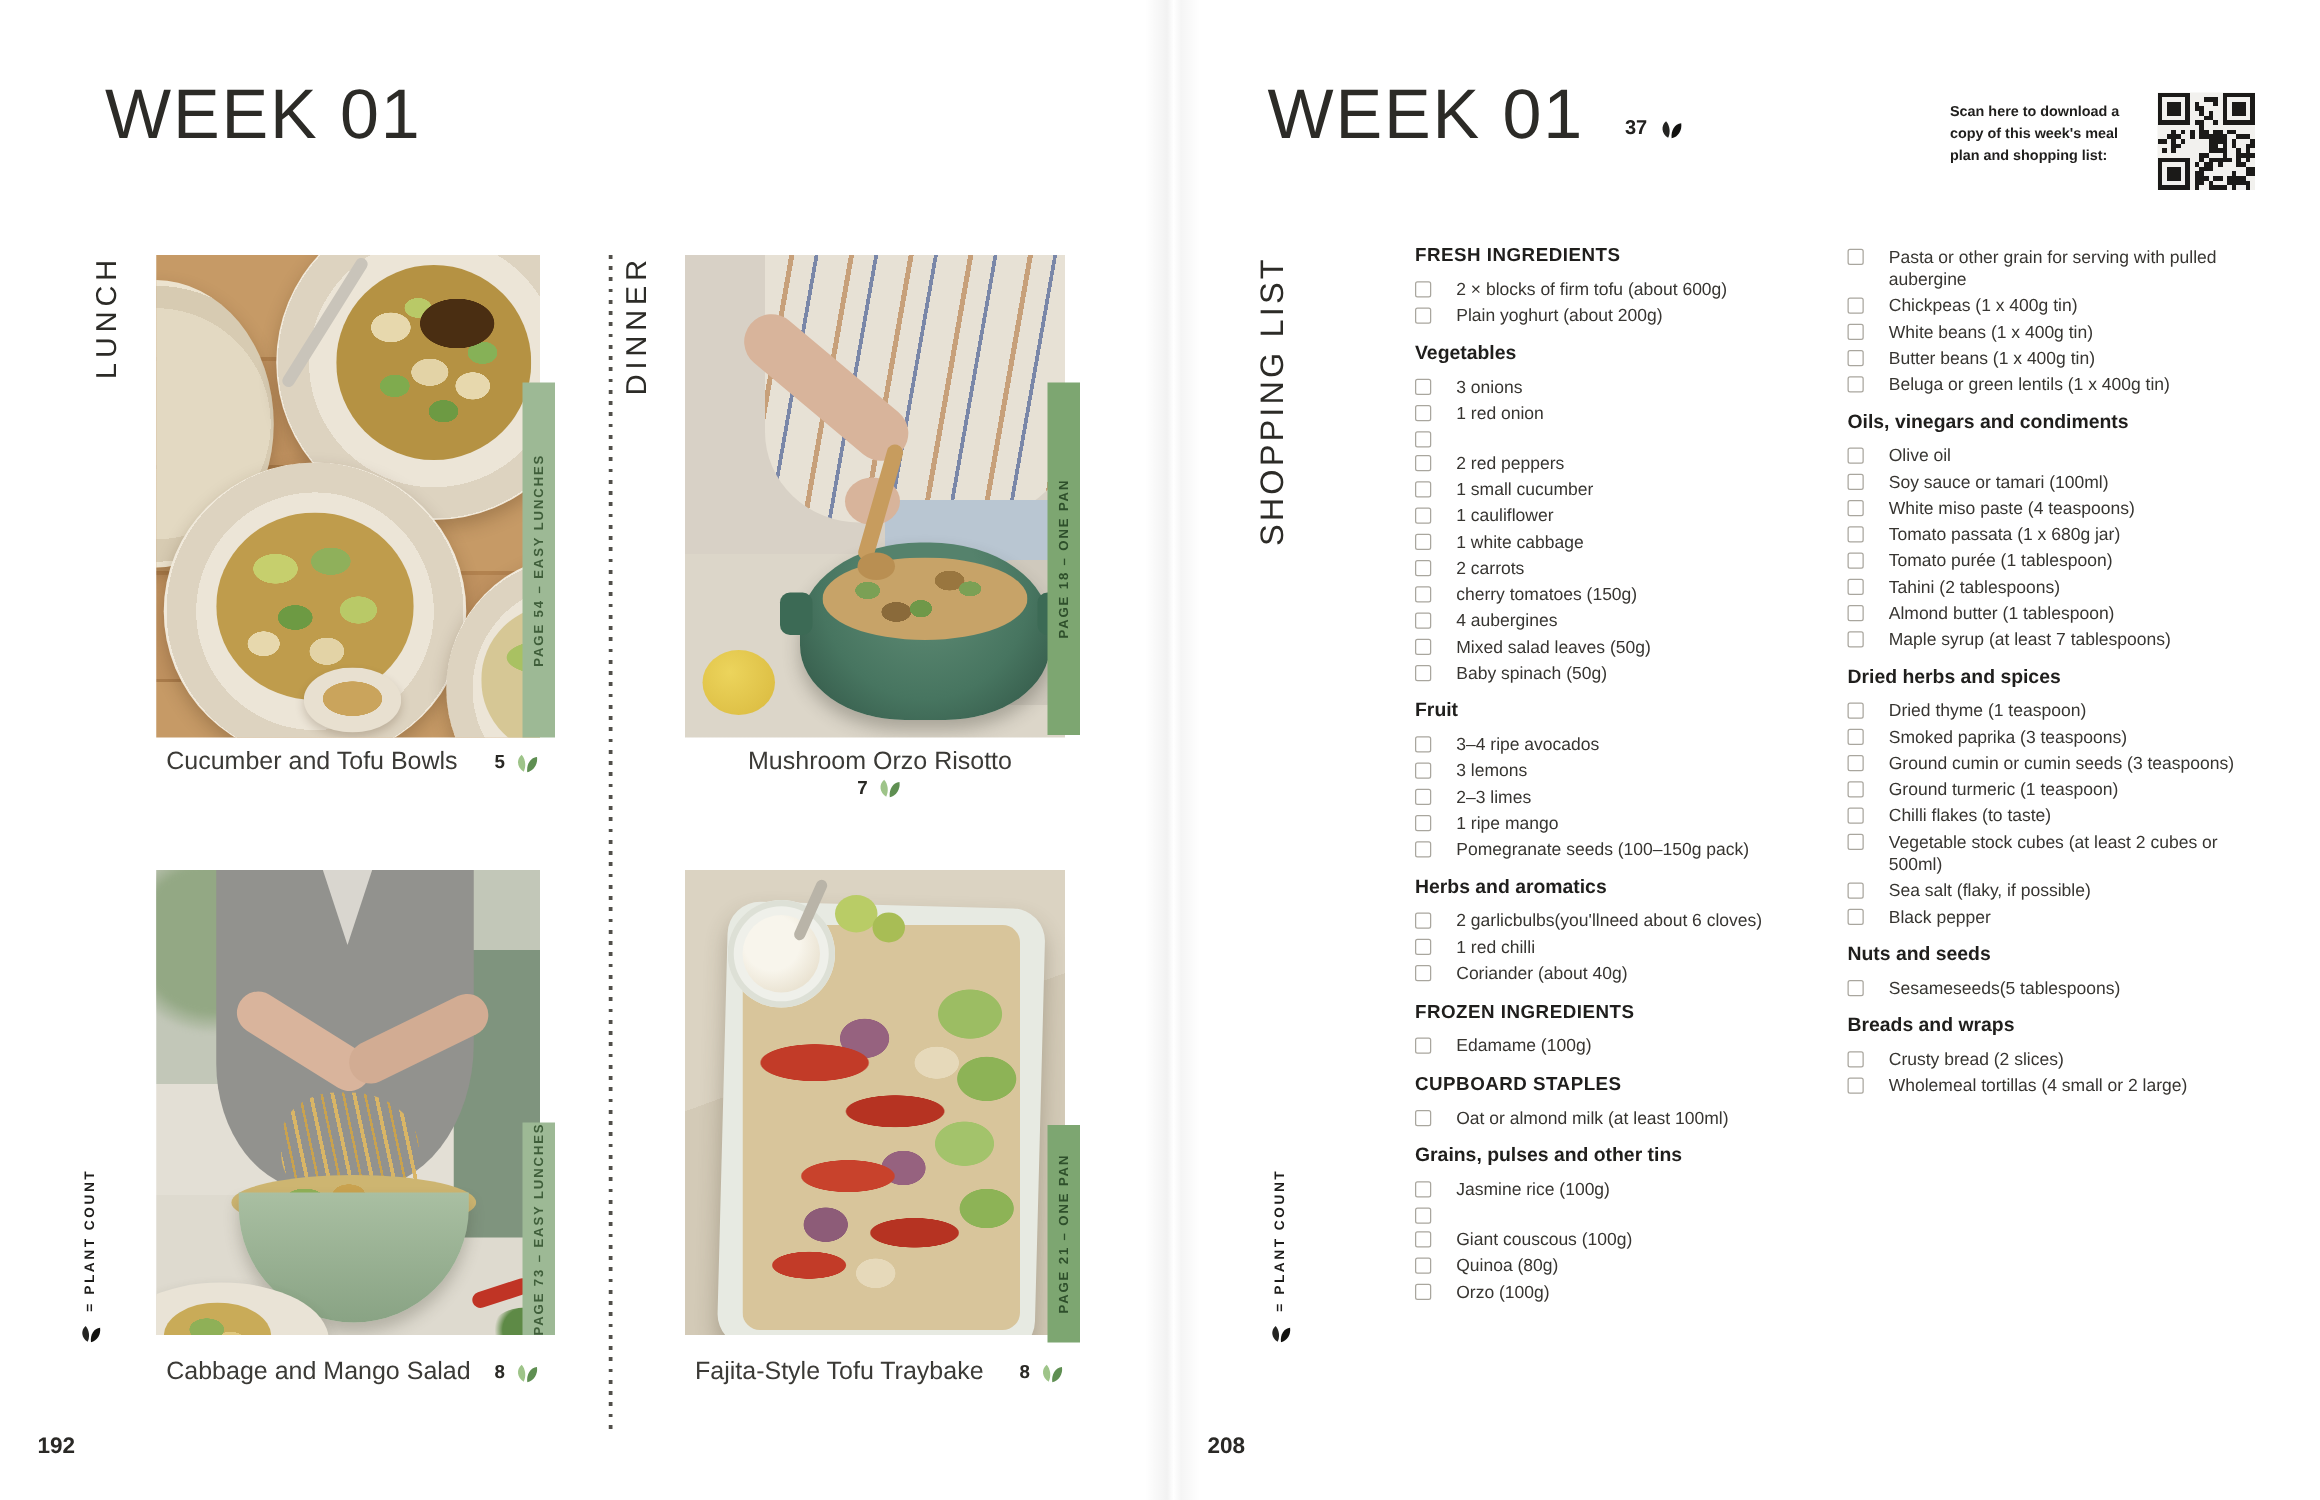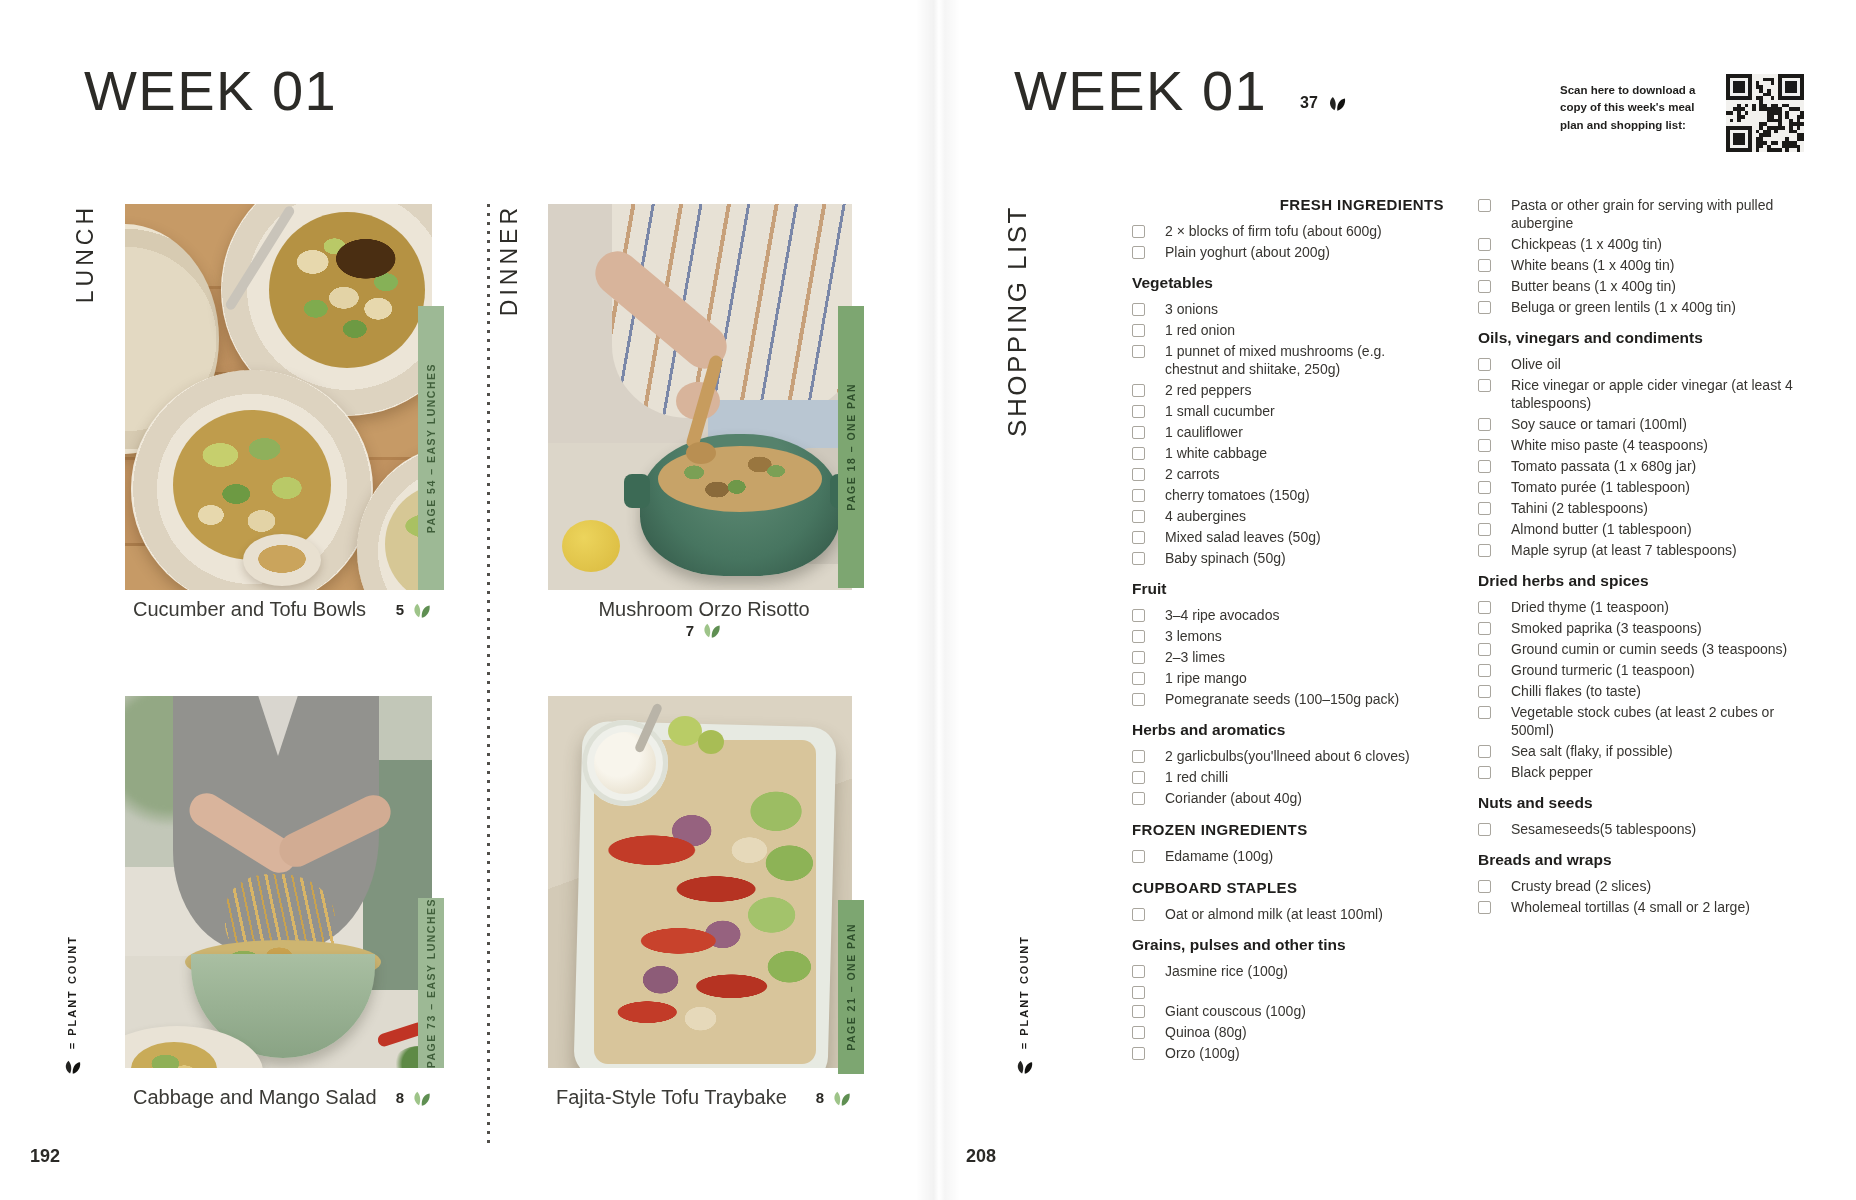--- a/index.html
+++ b/index.html
@@ -50,21 +50,21 @@
   .total b{font-size:16px;color:#22211f;}
   .scan-note{width:158px;font-size:11.5px;font-weight:bold;line-height:1.5;color:#1f1e1c;}
 
   .shop-label{font-size:26px;letter-spacing:2.5px;color:#2c2b27;}
 
   
   .sl-col{position:absolute;top:196px;}
   .sl-heading{font-weight:bold;color:#1f1e1c;}
   .sl-heading.caps{font-size:15px;letter-spacing:.4px;margin:14px 0 9px;}
   .sl-heading.sub{font-size:15.5px;margin:13px 0 8px;}
-  .sl-col .sl-heading:first-child{margin-top:0;text-align:right;}
+  .sl-col .sl-heading:first-child{margin-top:0;}
   .sl-item{display:flex;gap:20px;margin-bottom:3px;}
   .sl-cb{flex:0 0 auto;width:11px;height:11px;margin-top:3px;border:1.5px solid #a9a69e;border-radius:2px;background:transparent;}
   .sl-text{font-size:14px;line-height:18px;color:#373531;}
   #sl-col1{left:1132px;width:312px;} #sl-col1 .sl-text{max-width:272px;}
   #sl-col2{left:1478px;width:330px;} #sl-col2 .sl-text{max-width:293px;}
 
   
   
   .p-lunch1{background:repeating-linear-gradient(180deg,#c69a66 0 82px,#b2824f 82px 85px,#c09260 85px 168px,#aa7c4b 168px 171px);}
   .plate{border-radius:50%;background:radial-gradient(circle,#ece5d7 0 56%,#ddd3c0 56% 70%,#f0e9db 70% 100%);box-shadow:0 6px 14px rgba(60,35,10,.25);}
@@ -578,21 +578,20 @@
       <div class="sl-item">
         <span class="sl-cb"></span>
         <span class="sl-text">3 onions</span>
       </div>
       <div class="sl-item">
         <span class="sl-cb"></span>
         <span class="sl-text">1 red onion</span>
       </div>
       <div class="sl-item">
         <span class="sl-cb"></span>
-        <span class="sl-text">1 punnet of mixed mushrooms (e.g. chestnut and shiitake, 250g)</span>
       </div>
       <div class="sl-item">
         <span class="sl-cb"></span>
         <span class="sl-text">2 red peppers</span>
       </div>
       <div class="sl-item">
         <span class="sl-cb"></span>
         <span class="sl-text">1 small cucumber</span>
       </div>
       <div class="sl-item">
@@ -706,24 +705,20 @@
         <span class="sl-text">Butter beans (1 x 400g tin)</span>
       </div>
       <div class="sl-item">
         <span class="sl-cb"></span>
         <span class="sl-text">Beluga or green lentils (1 x 400g tin)</span>
       </div>
       <div class="sl-heading sub">Oils, vinegars and condiments</div>
       <div class="sl-item">
         <span class="sl-cb"></span>
         <span class="sl-text">Olive oil</span>
-      </div>
-      <div class="sl-item">
-        <span class="sl-cb"></span>
-        <span class="sl-text">Rice vinegar or apple cider vinegar (at least 4 tablespoons)</span>
       </div>
       <div class="sl-item">
         <span class="sl-cb"></span>
         <span class="sl-text">Soy sauce or tamari (100ml)</span>
       </div>
       <div class="sl-item">
         <span class="sl-cb"></span>
         <span class="sl-text">White miso paste (4 teaspoons)</span>
       </div>
       <div class="sl-item">

